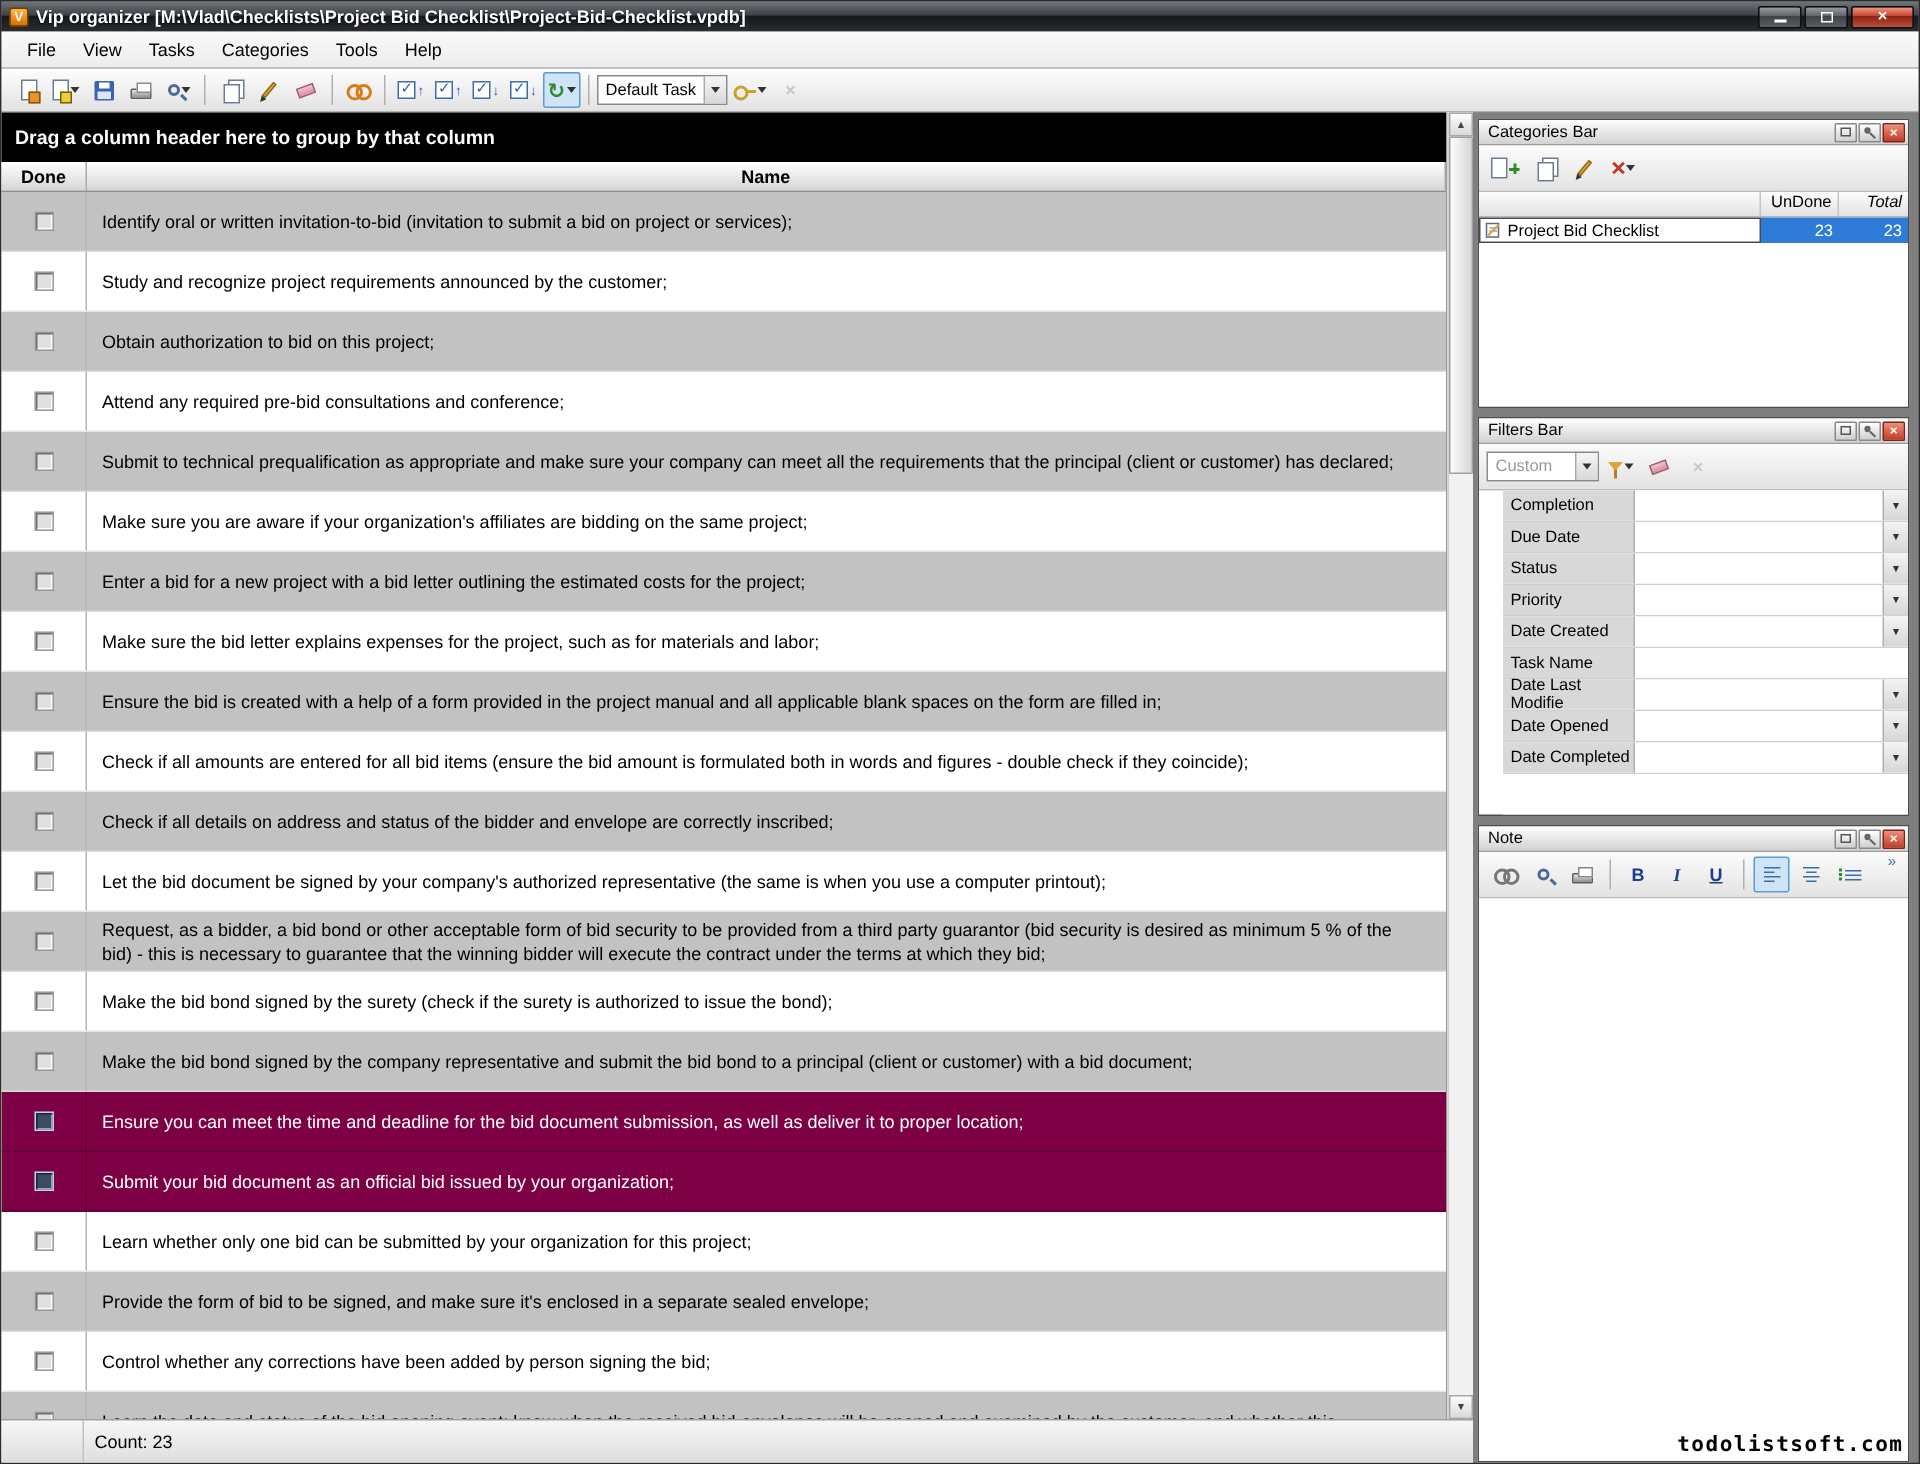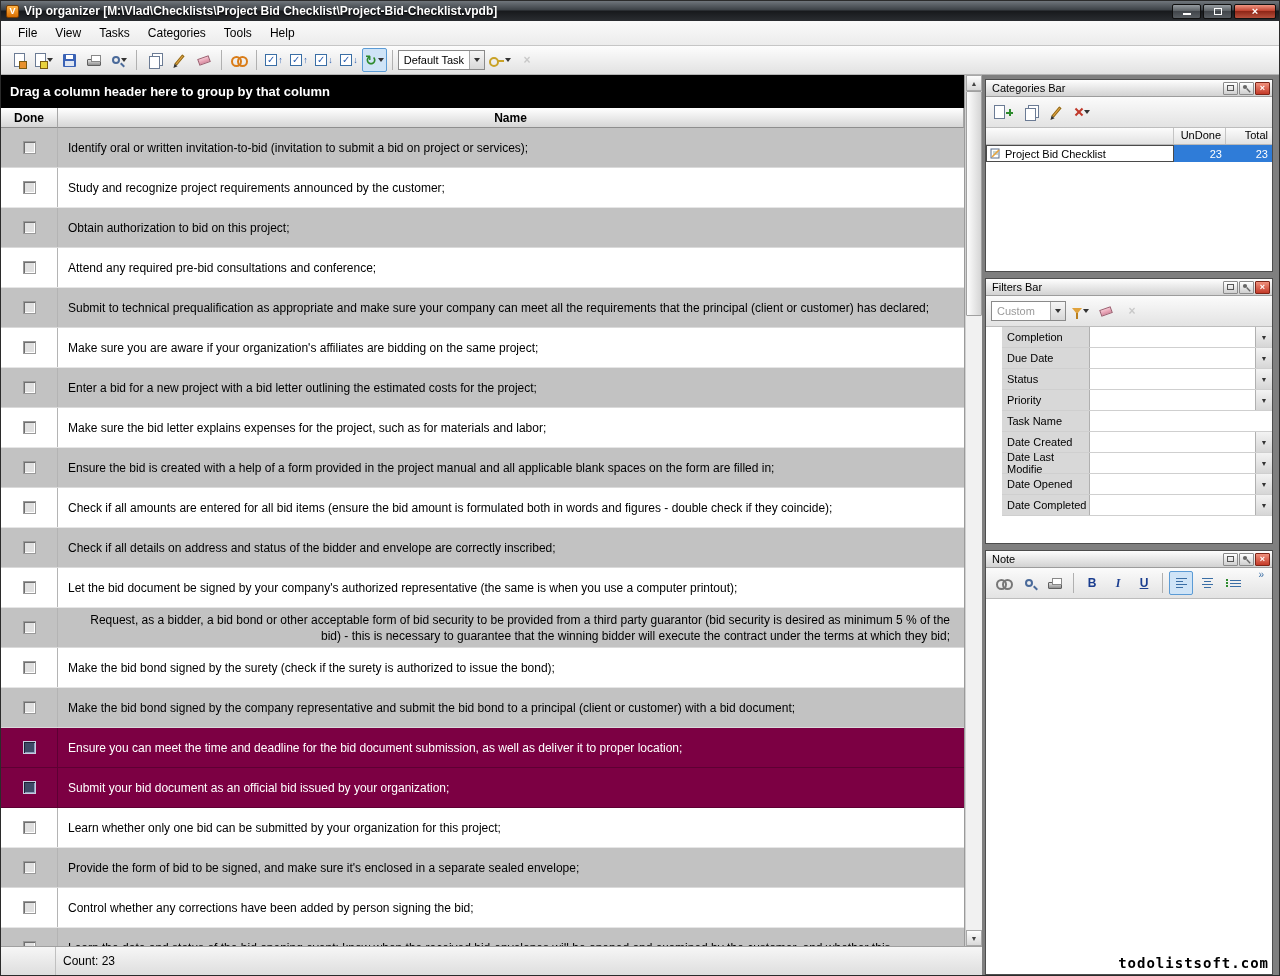--- a/index.html
+++ b/index.html
@@ -83,21 +83,21 @@
   .main-wrap { width:981px; flex:0 0 981px; display:flex; flex-direction:column; background:#fff; }
   .main-top { flex:1; display:flex; min-height:0; }
   .main { flex:1; display:flex; flex-direction:column; min-width:0; border-right:1px solid #9a9a9a; }
 
   .groupby { height:33px; flex:0 0 33px; background:#000; color:#fff; font-weight:bold; font-size:13px; display:flex; align-items:center; padding-left:9px; }
   .grid-header { height:20px; flex:0 0 20px; display:flex; font-weight:bold; font-size:12px; }
   .gh-cell { background:linear-gradient(#ffffff,#d6d6d6); border-right:1px solid #a6a6a6; border-bottom:1px solid #8e8e8e; display:flex; align-items:center; justify-content:center; }
   .gh-done { width:57px; flex:0 0 57px; }
   .gh-name { flex:1; }
 
-  .rows { flex:1; overflow:hidden;text-align:right; }
+  .rows { flex:1; overflow:hidden; }
   .trow { height:40px; display:flex; align-items:stretch; border-bottom:1px solid #e6e6e6; background:#fff; }
   .trow.bg-gray { background:var(--row-gray,#c2c2c2); border-bottom-color:#dadada; }
   .trow.bg-maroon { background:var(--highlight-row,#7c0043); color:#fff; border-bottom-color:#5e0033; }
   .tdone { width:57px; flex:0 0 57px; display:flex; align-items:center; justify-content:center; border-right:1px solid #b4b4b4; }
   .trow.bg-maroon .tdone { border-right-color:#5e0033; }
   .cb { width:13px; height:13px; background:#e0e0e0; border:1px solid #9a9a9a; box-shadow:inset 1px 1px 0 #707070, inset -1px -1px 0 #ffffff; }
   .trow.bg-maroon .cb { background:#3d4a66; border-color:#c6cede; box-shadow:inset 1px 1px 0 #1d2436, inset -1px -1px 0 #8fa0c0; }
   .tname { flex:1; display:flex; align-items:center; padding:2px 14px 2px 10px; font-size:12px; line-height:16px; }
 
   .statusbar { height:29px; flex:0 0 29px; display:flex; align-items:center; background:linear-gradient(#f6f6f6,#dedede); border-top:1px solid #a0a0a0; }
@@ -123,21 +123,21 @@
     display:flex; align-items:center; justify-content:center; font-size:8px; color:#444; }
   .pt-btn.close { background:linear-gradient(#f0907c,#c43a28); color:#fff; border-color:#7e2417; font-weight:bold; font-size:9px; }
   .pt-restore { width:7px; height:6px; border:1px solid #555; }
   .panel-toolbar { height:31px; flex:0 0 31px; display:flex; align-items:center; gap:2px; padding:0 5px;
     background:linear-gradient(#fbfbfb,#e3e3e3); border-bottom:1px solid #bdbdbd; }
 
   
   .cat-header { height:17px; flex:0 0 17px; display:flex; font-size:11px; background:linear-gradient(#fcfcfc,#e2e2e2); border-bottom:1px solid #b8b8b8; }
   .cat-h-name { flex:1; border-right:1px solid #c4c4c4; }
   .cat-h-undone { width:52px; flex:0 0 52px; text-align:right; padding:1px 4px 0 0; border-right:1px solid #c4c4c4; }
-  .cat-h-total { width:46px; flex:0 0 46px; text-align:right; padding:1px 4px 0 0; }
+  .cat-h-total { width:46px; flex:0 0 46px; text-align:right; padding:1px 4px 0 0;font-style:italic; }
   .cat-row { height:17px; flex:0 0 17px; display:flex; font-size:11px; align-items:stretch; }
   .cat-name { flex:1; display:flex; align-items:center; gap:4px; padding-left:4px; outline:1px solid #4a4a4a; outline-offset:-1px; }
   .cat-cell-blue { background:var(--selection-blue,#2f7cd8); color:#fff; display:flex; align-items:center; justify-content:flex-end; padding-right:4px;text-align:center; }
   .cat-undone { width:52px; flex:0 0 52px; }
   .cat-total { width:46px; flex:0 0 46px; }
   .cat-fill { flex:1; background:#fff; }
 
   
   .filters-body { flex:1; display:flex; flex-direction:column; background:#fff;margin-left:16px; }
   .frow { height:21px; flex:0 0 21px; display:flex; align-items:stretch; border-bottom:1px solid #cfcfcf; }
@@ -546,30 +546,30 @@
   </div>
 
   <div class="frow">
     <div class="flabel">Priority</div>
     <div class="fvalue">
       <span class="fdrop">▼</span>
     </div>
   </div>
 
   <div class="frow">
+    <div class="flabel">Date Created</div>
+    <div class="fvalue">
+      <span class="fdrop">▼</span>
+    </div>
+  </div>
+
+  <div class="frow">
     <div class="flabel">Task Name</div>
     <div class="fvalue">
       
-    </div>
-  </div>
-
-  <div class="frow">
-    <div class="flabel">Date Created</div>
-    <div class="fvalue">
-      <span class="fdrop">▼</span>
     </div>
   </div>
 
   <div class="frow">
     <div class="flabel">Date Last Modifie</div>
     <div class="fvalue">
       <span class="fdrop">▼</span>
     </div>
   </div>
 

